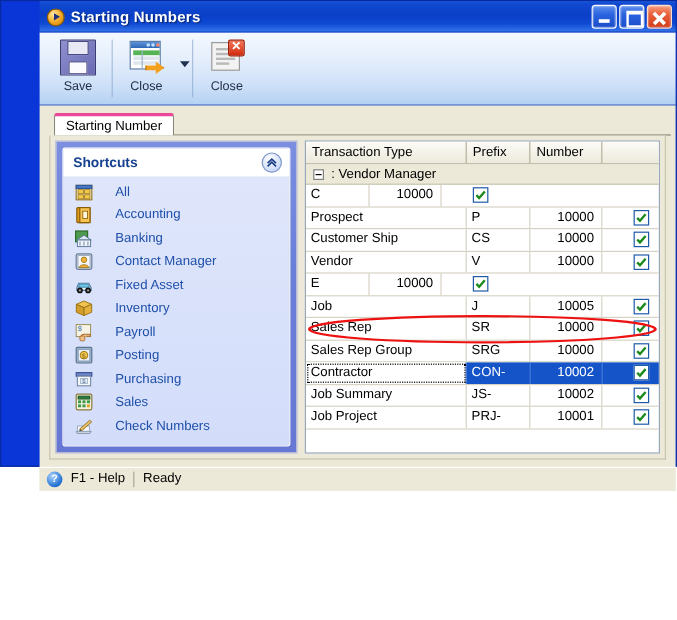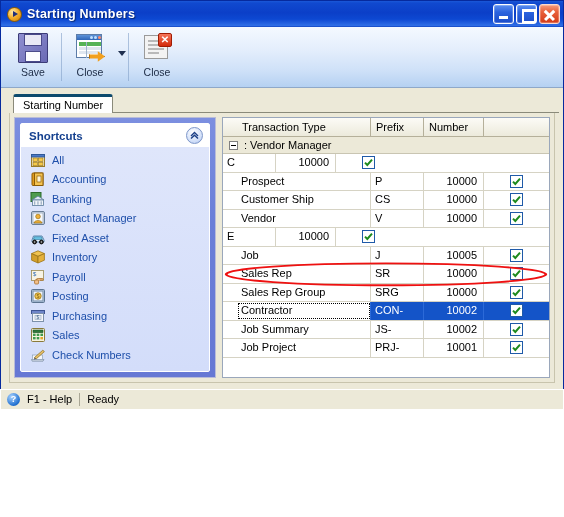--- a/index.html
+++ b/index.html
@@ -9,21 +9,21 @@
     font-family:"Liberation Sans", sans-serif;
     font-size:11px;
     overflow:hidden;
   }
 
   
   .window{
     position:absolute; left:0; top:0; width:564px; height:389px;
     background:#0a36d8;
     border:1px solid #062a9e;
-    display:flex; flex-direction:column;
+    display:flex; flex-direction:column;padding-left:32px;
   }
 
   
   .titlebar{
     height:26px; flex:0 0 26px;
     background:linear-gradient(to bottom,#1b58d8 0%,#1049cf 8%,#0b3fc8 45%,#0d48d2 70%,#2f6ee6 94%,#1044c0 100%);
     display:flex; align-items:center; position:relative;
     padding:0 2px 0 6px;
   }
   .title-icon{
@@ -139,21 +139,21 @@
     padding:0; display:flex; flex-direction:column;
   }
   
   .tabstrip{
     height:19px; flex:0 0 19px; position:relative; margin:6px 0 0 12px;
   }
   .tab{
     display:inline-block; height:19px; line-height:17px;
     padding:0 9px; background:#ffffff;
     border:1px solid #8a8a7a; border-bottom:none;
-    border-top:3px solid #0c4a6e;
+    border-top:3px solid #ec4899;
     border-radius:3px 3px 0 0;
     font-size:11px; color:#000; position:relative; top:0;
   }
   .tabline{
     position:absolute; left:0; right:4px; bottom:0; height:1px; background:#8a8a7a;
   }
   .panelarea{
     flex:1 1 auto; margin:0 8px 6px 8px;
     border:1px solid #c8c4ad; border-top:none;
     background:#ece9d8; position:relative;
@@ -179,40 +179,40 @@
   }
   .sc-header .t{ font-weight:bold; color:#15418f; font-size:11.5px; }
   .chev{
     position:absolute; right:6px; top:3px; width:17px;height:17px; border-radius:50%;
     background:radial-gradient(circle at 40% 30%,#ffffff,#cddcf8 70%,#9fb5e2 100%);
     border:1px solid #7d96c9; display:flex;align-items:center;justify-content:center;
   }
   .chev svg{ display:block; }
   .sc-list{ padding:3px 0 6px 0; }
   .sc-item{
-    display:flex; align-items:center; height:19.5px; padding-left:9px; cursor:default;
+    display:flex; align-items:center; height:19.5px; padding-left:9px; cursor:default;gap:12px;
   }
   .sc-item .ilabel{ color:#1e4faa; font-size:11px; margin-left:6px; }
   .sc-ico{ width:16px;height:16px; position:relative; flex:0 0 16px; }
 
   
   .gridwrap{
     flex:1 1 auto; background:#ffffff; border:1px solid #9aa7bb; position:relative;
     display:flex; flex-direction:column; overflow:hidden;
   }
   .ghead{
     display:flex; height:19px; flex:0 0 19px;
     background:linear-gradient(to bottom,#fcfbf6,#eceadb);
     border-bottom:1px solid #b5b09a;
   }
   .gh{
     border-right:1px solid #b5b09a; font-size:11px; color:#000;
     line-height:18px; padding-left:5px; overflow:hidden; white-space:nowrap;
   }
-  .c1{ width:134px; flex:0 0 134px;margin-left:14px; }
+  .c1{ width:134px; flex:0 0 134px; }
   .c2{ width:53px;  flex:0 0 53px; }
   .c3{ width:60px;  flex:0 0 60px; }
   .c4{ width:65px;  flex:0 0 65px; border-right:none; }
   .gbody{ flex:1 1 auto; position:relative; }
   .grouprow{
     display:flex; align-items:center; height:17px;
     background:#ece9d8; border-bottom:1px solid #c9c5b2;
     padding-left:6px; font-size:11px;
   }
   .expander{

